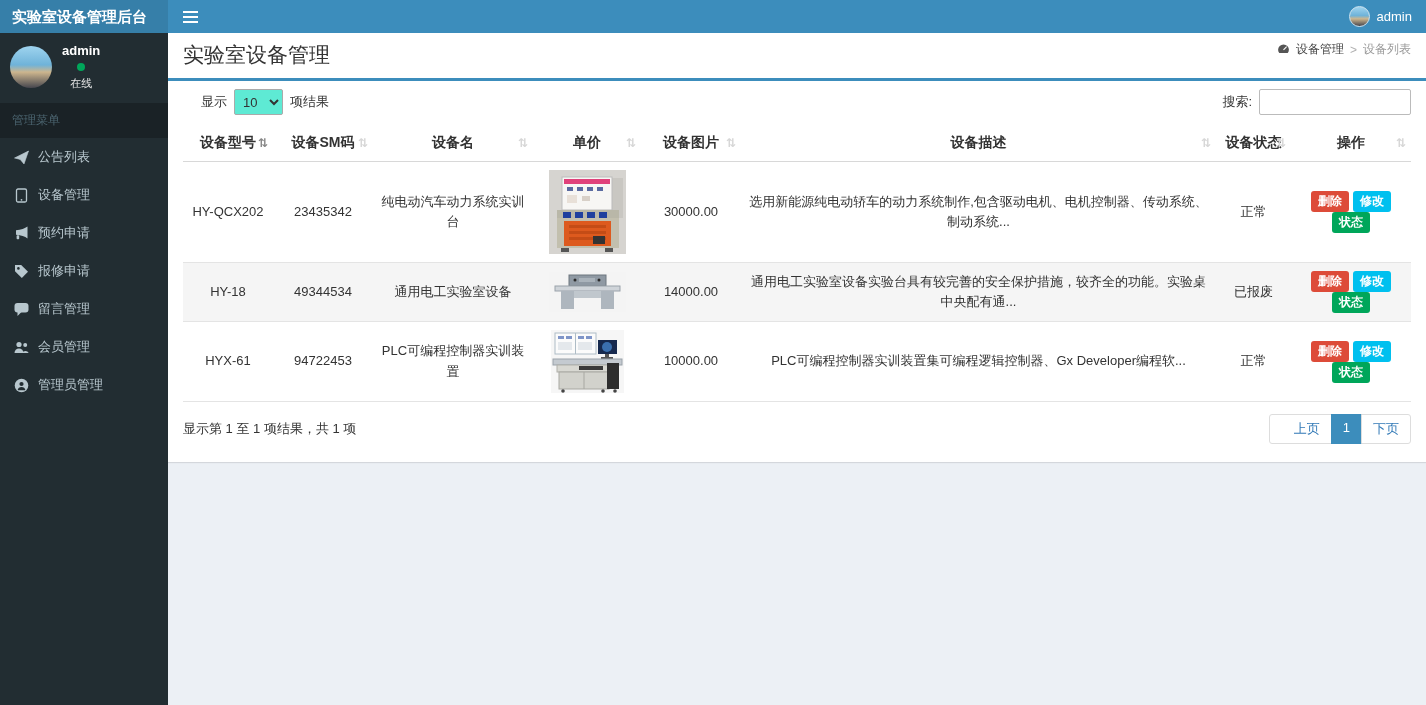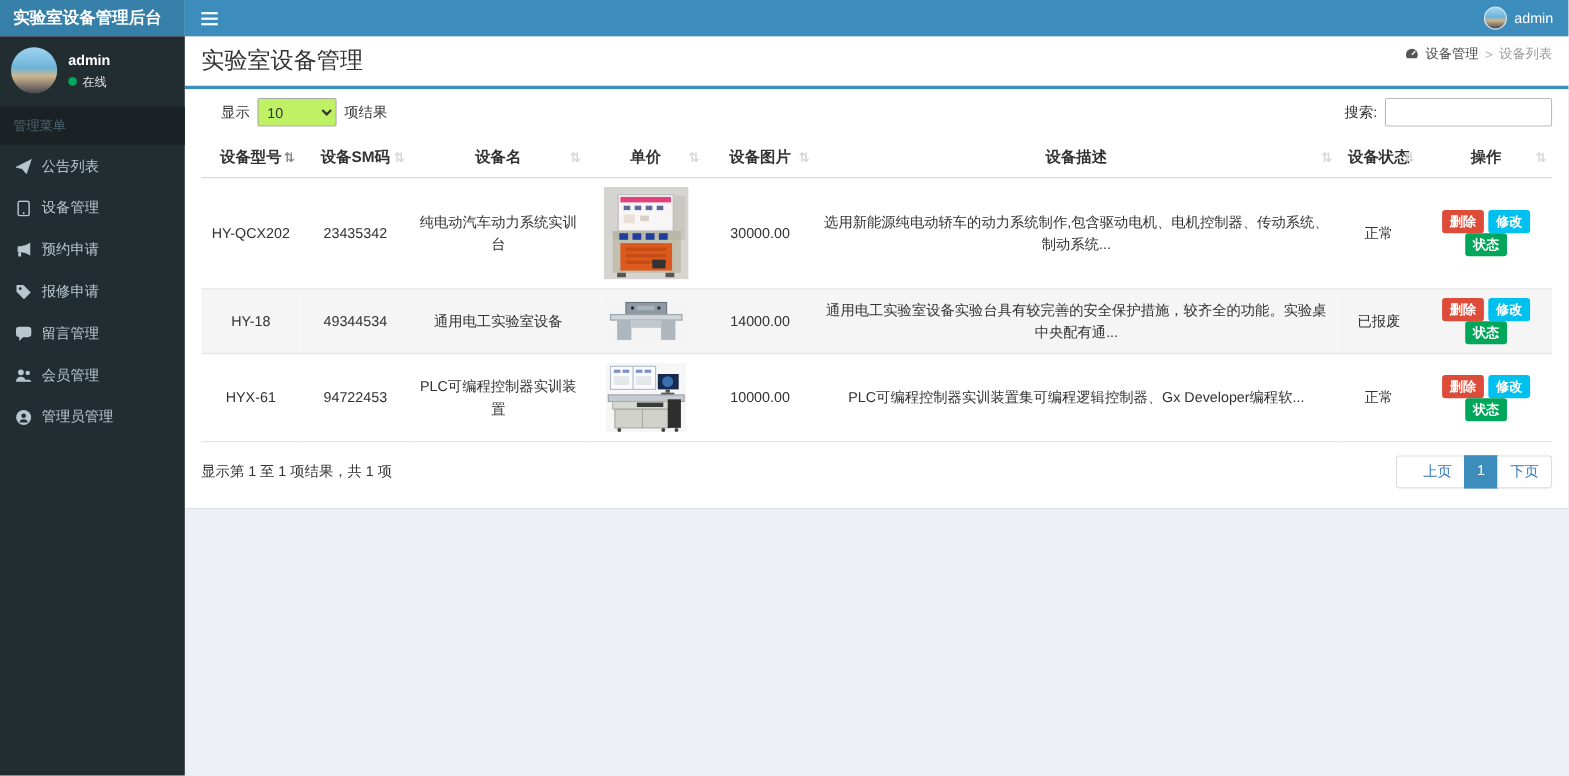--- a/index.html
+++ b/index.html
@@ -12,42 +12,42 @@
   .hamburger { padding:0 15px; height:33px; display:flex; flex-direction:column; justify-content:center; gap:3px; cursor:pointer; }
   .hamburger span { width:15px; height:2px; background:#fff; display:block; }
   .nav-user { display:flex; align-items:center; gap:7px; padding-right:14px; color:#fff; font-size:13px; }
   .avatar-sm { width:21px; height:21px; border-radius:50%; background:linear-gradient(180deg,#9fd4ef 0%,#6fb3d9 45%,#cdb68e 62%,#46464e 100%); border:1px solid #cfe4f0; }
 
   
   .sidebar { position:absolute; top:33px; left:0; bottom:0; width:168px; background:#222d32; color:#b8c7ce; }
   .user-panel { display:flex; align-items:center; gap:10px; padding:10px 10px 12px 10px; }
   .avatar-lg { width:42px; height:42px; border-radius:50%; background:linear-gradient(180deg,#9fd4ef 0%,#6fb3d9 45%,#cdb68e 62%,#46464e 100%); flex:0 0 42px; }
   .user-name { color:#fff; font-weight:bold; font-size:13px; }
-  .user-status { margin-top:5px; font-size:11px; color:#e6e6e6; display:flex; align-items:center; gap:5px; }
+  .user-status { margin-top:5px; font-size:11px; color:#e6e6e6; display:flex; align-items:center; gap:5px;flex-direction:column; }
   .dot { width:8px; height:8px; border-radius:50%; background:#00a65a; display:inline-block; }
   .menu-header { background:#1a2226; color:#4b646f; font-size:12px; padding:9px 12px; }
   .menu-item { display:flex; align-items:center; gap:9px; padding:10px 14px; font-size:13px; color:#b8c7ce; cursor:pointer; }
   .menu-item svg { flex:0 0 15px; }
 
   
   .main { margin-left:168px; height:672px; background:#ecf0f5; }
   .content-header { background:#fff; display:flex; justify-content:space-between; align-items:flex-start; padding:8px 15px 9px 15px; }
   .page-title { font-size:21px; font-weight:normal; color:#333; }
   .breadcrumb { font-size:12px; color:#444; display:flex; align-items:center; gap:6px; }
   .breadcrumb .sep { color:#b0b0b0; }
   .breadcrumb .active { color:#999; }
 
   .box { background:#fff; border-top:3px solid #3c8dbc; box-shadow:0 1px 1px rgba(0,0,0,.1); padding-bottom:8px; }
   .box-header { display:flex; justify-content:space-between; align-items:center; padding:10px 15px 6px 15px; }
   .box-title { font-size:18px; color:#333; }
   .btn-add { background:#00a65a; border:1px solid #008d4c; color:#fff; font-size:14px; padding:5px 12px; border-radius:3px; cursor:pointer; font-family:inherit; }
 
   .controls { display:flex; justify-content:space-between; align-items:center; padding:8px 15px 10px 15px; font-size:13px; color:#333; }
   .ctrl-left, .ctrl-right { display:flex; align-items:center; gap:7px;margin-left:18px; }
-  .len-select { width:72px; height:26px; font-size:13px; border:1px solid #aaa; border-radius:2px; background:#bef264; font-family:inherit; color:#333; padding:0 4px; }
+  .len-select { width:49px; height:26px; font-size:13px; border:1px solid #aaa; border-radius:2px; background:#5eead4; font-family:inherit; color:#333; padding:0 4px; }
   .search-input { width:152px; height:26px; border:1px solid #bbb; border-radius:2px; padding:0 6px; font-family:inherit; font-size:13px; }
 
   table.dt { border-collapse:collapse; margin:0 15px; width:1228px; table-layout:fixed; }
   table.dt th { font-size:14px; font-weight:bold; color:#333; padding:9px 6px; border-bottom:1px solid #d8d8d8; position:relative; text-align:center; cursor:pointer; }
   table.dt td { font-size:13px; color:#333; text-align:center; vertical-align:middle; padding:8px 6px; border-bottom:1px solid #e4e4e4; line-height:1.55; }
   table.dt tr.stripe td { background:#f5f5f5; }
   .sort { position:absolute; right:5px; top:50%; transform:translateY(-50%); font-size:12px; color:#d7d7d7; font-family:"DejaVu Sans",sans-serif; }
   .sort.active { color:#888; }
   .equip-img { display:inline-block; vertical-align:middle; }
 

